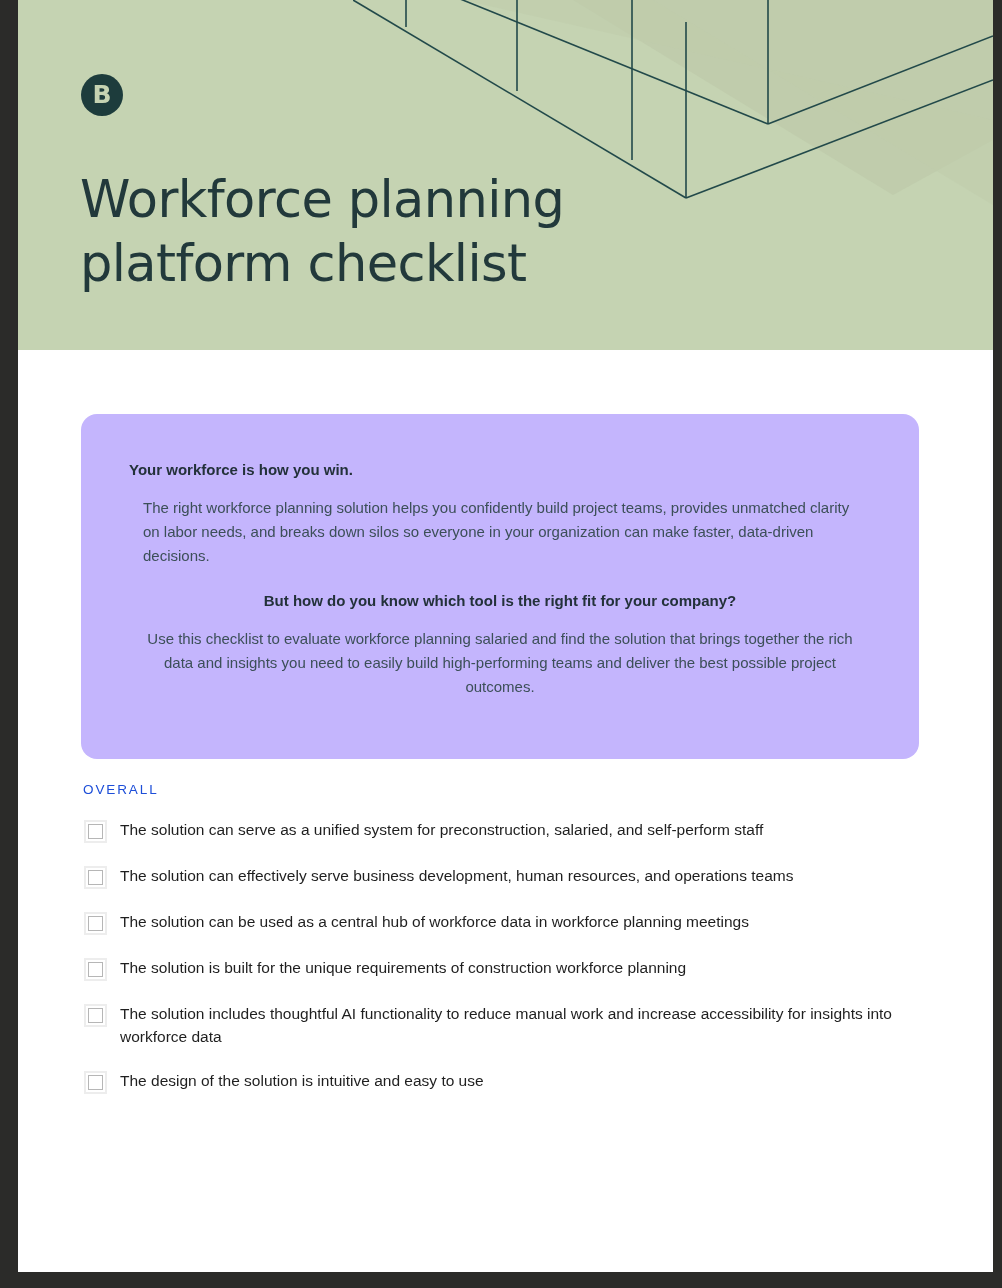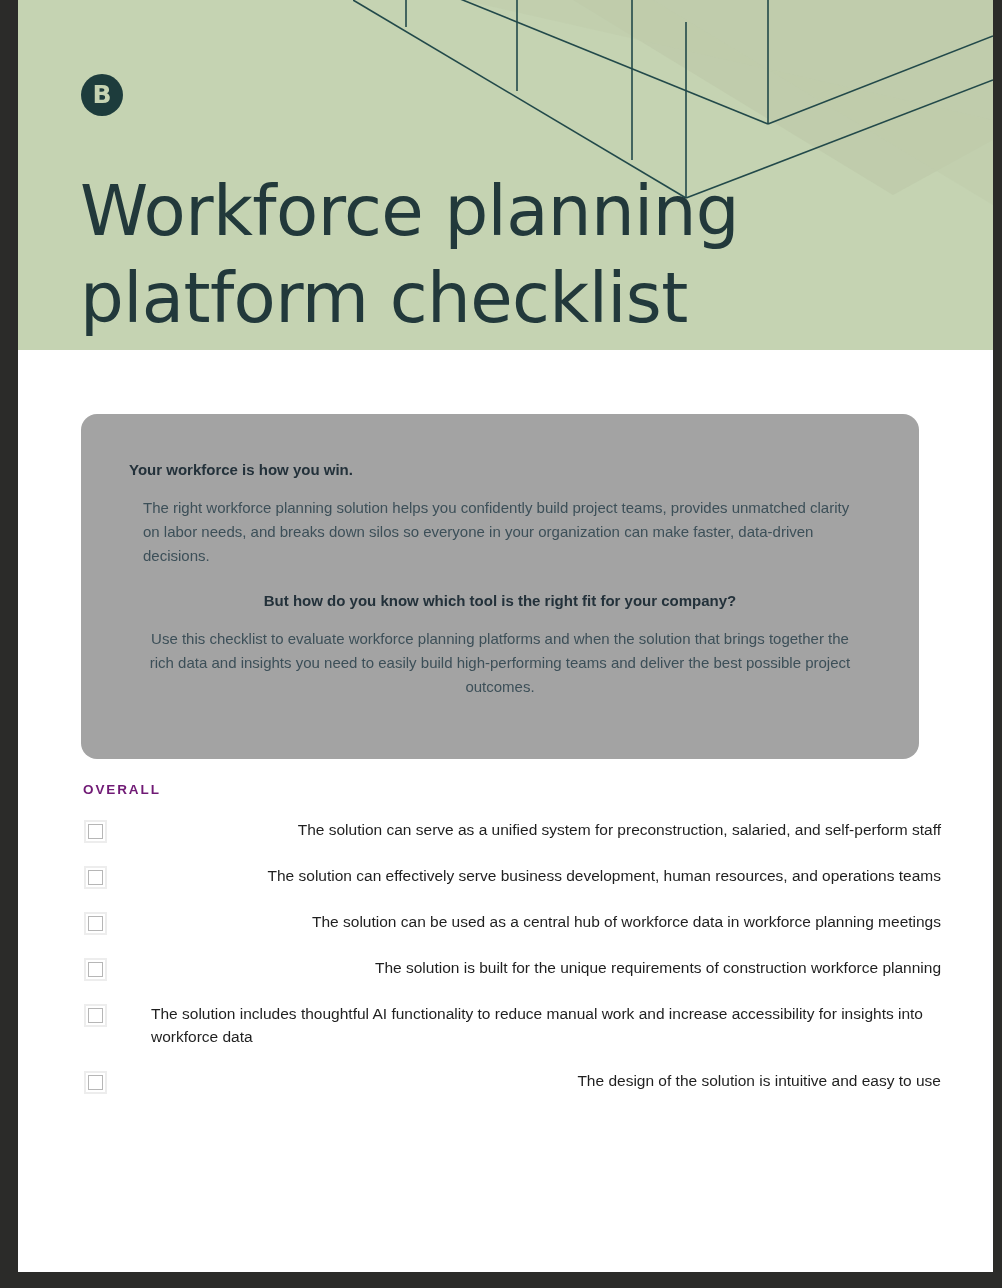--- a/index.html
+++ b/index.html
@@ -67,38 +67,38 @@
     text-align: center;
     letter-spacing: 0px;
     font-family: "DejaVu Sans", sans-serif;
   }
 
   .hero-title {
     position: absolute;
     left: 62px;
     top: 168px;
     margin: 0;
-    font-size: 69px;
+    font-size: 51px;
     line-height: 1.26;
     font-weight: 400;
     letter-spacing: -0.6px;
     color: #22393b;
     font-family: "DejaVu Sans", sans-serif;
     white-space: pre-line;
   }
 
   
   .intro-card {
     position: absolute;
     left: 63px;
     top: 414px;
     width: 838px;
     box-sizing: border-box;
     padding: 44px 48px 46px 48px;
-    background: #a3a3a3;
+    background: #c4b5fd;
     border-radius: 16px;
   }
   .intro-block + .intro-block { margin-top: 21px; text-align: center; }
   .intro-heading {
     margin: 0 0 4px 0;
     font-size: 15px;
     line-height: 1.6;
     font-weight: bold;
     color: #23313a;
   }
@@ -112,37 +112,36 @@
   
   .section {
     position: absolute;
     left: 63px;
     top: 782px;
     width: 860px;
   }
   .section-label {
     margin: 0 0 22px 2px;
     font-size: 13.5px;
-    font-weight: bold;
+    font-weight: normal;
     letter-spacing: 1.9px;
-    color: #701a75;
+    color: #1d4ed8;
   }
 
   .check-list {
     list-style: none;
     margin: 0;
     padding: 0;
   }
   .check-item {
     display: flex;
     align-items: flex-start;
     gap: 13px;
     padding: 0 0 0 3px;
     margin-bottom: 22px;
-    justify-content: space-between;
   }
   .check-item:last-child { margin-bottom: 0; }
 
   .checkbox {
     flex: 0 0 auto;
     width: 23px;
     height: 23px;
     box-sizing: border-box;
     margin-top: 1px;
     background: #ffffff;
@@ -193,21 +192,21 @@
 
     <div class="intro-card">
 
       <div class="intro-block">
         <p class="intro-heading">Your workforce is how you win.</p>
         <p class="intro-body">The right workforce planning solution helps you confidently build project teams, provides unmatched clarity on labor needs, and breaks down silos so everyone in your organization can make faster, data-driven decisions.</p>
       </div>
 
       <div class="intro-block">
         <p class="intro-heading">But how do you know which tool is the right fit for your company?</p>
-        <p class="intro-body">Use this checklist to evaluate workforce planning platforms and when the solution that brings together the rich data and insights you need to easily build high-performing teams and deliver the best possible project outcomes.</p>
+        <p class="intro-body">Use this checklist to evaluate workforce planning salaried and find the solution that brings together the rich data and insights you need to easily build high-performing teams and deliver the best possible project outcomes.</p>
       </div>
 
     </div>
 
     <div class="section">
       <div class="section-label">OVERALL</div>
 
       <ul class="check-list">
         <li class="check-item">
           <span class="checkbox"></span>

